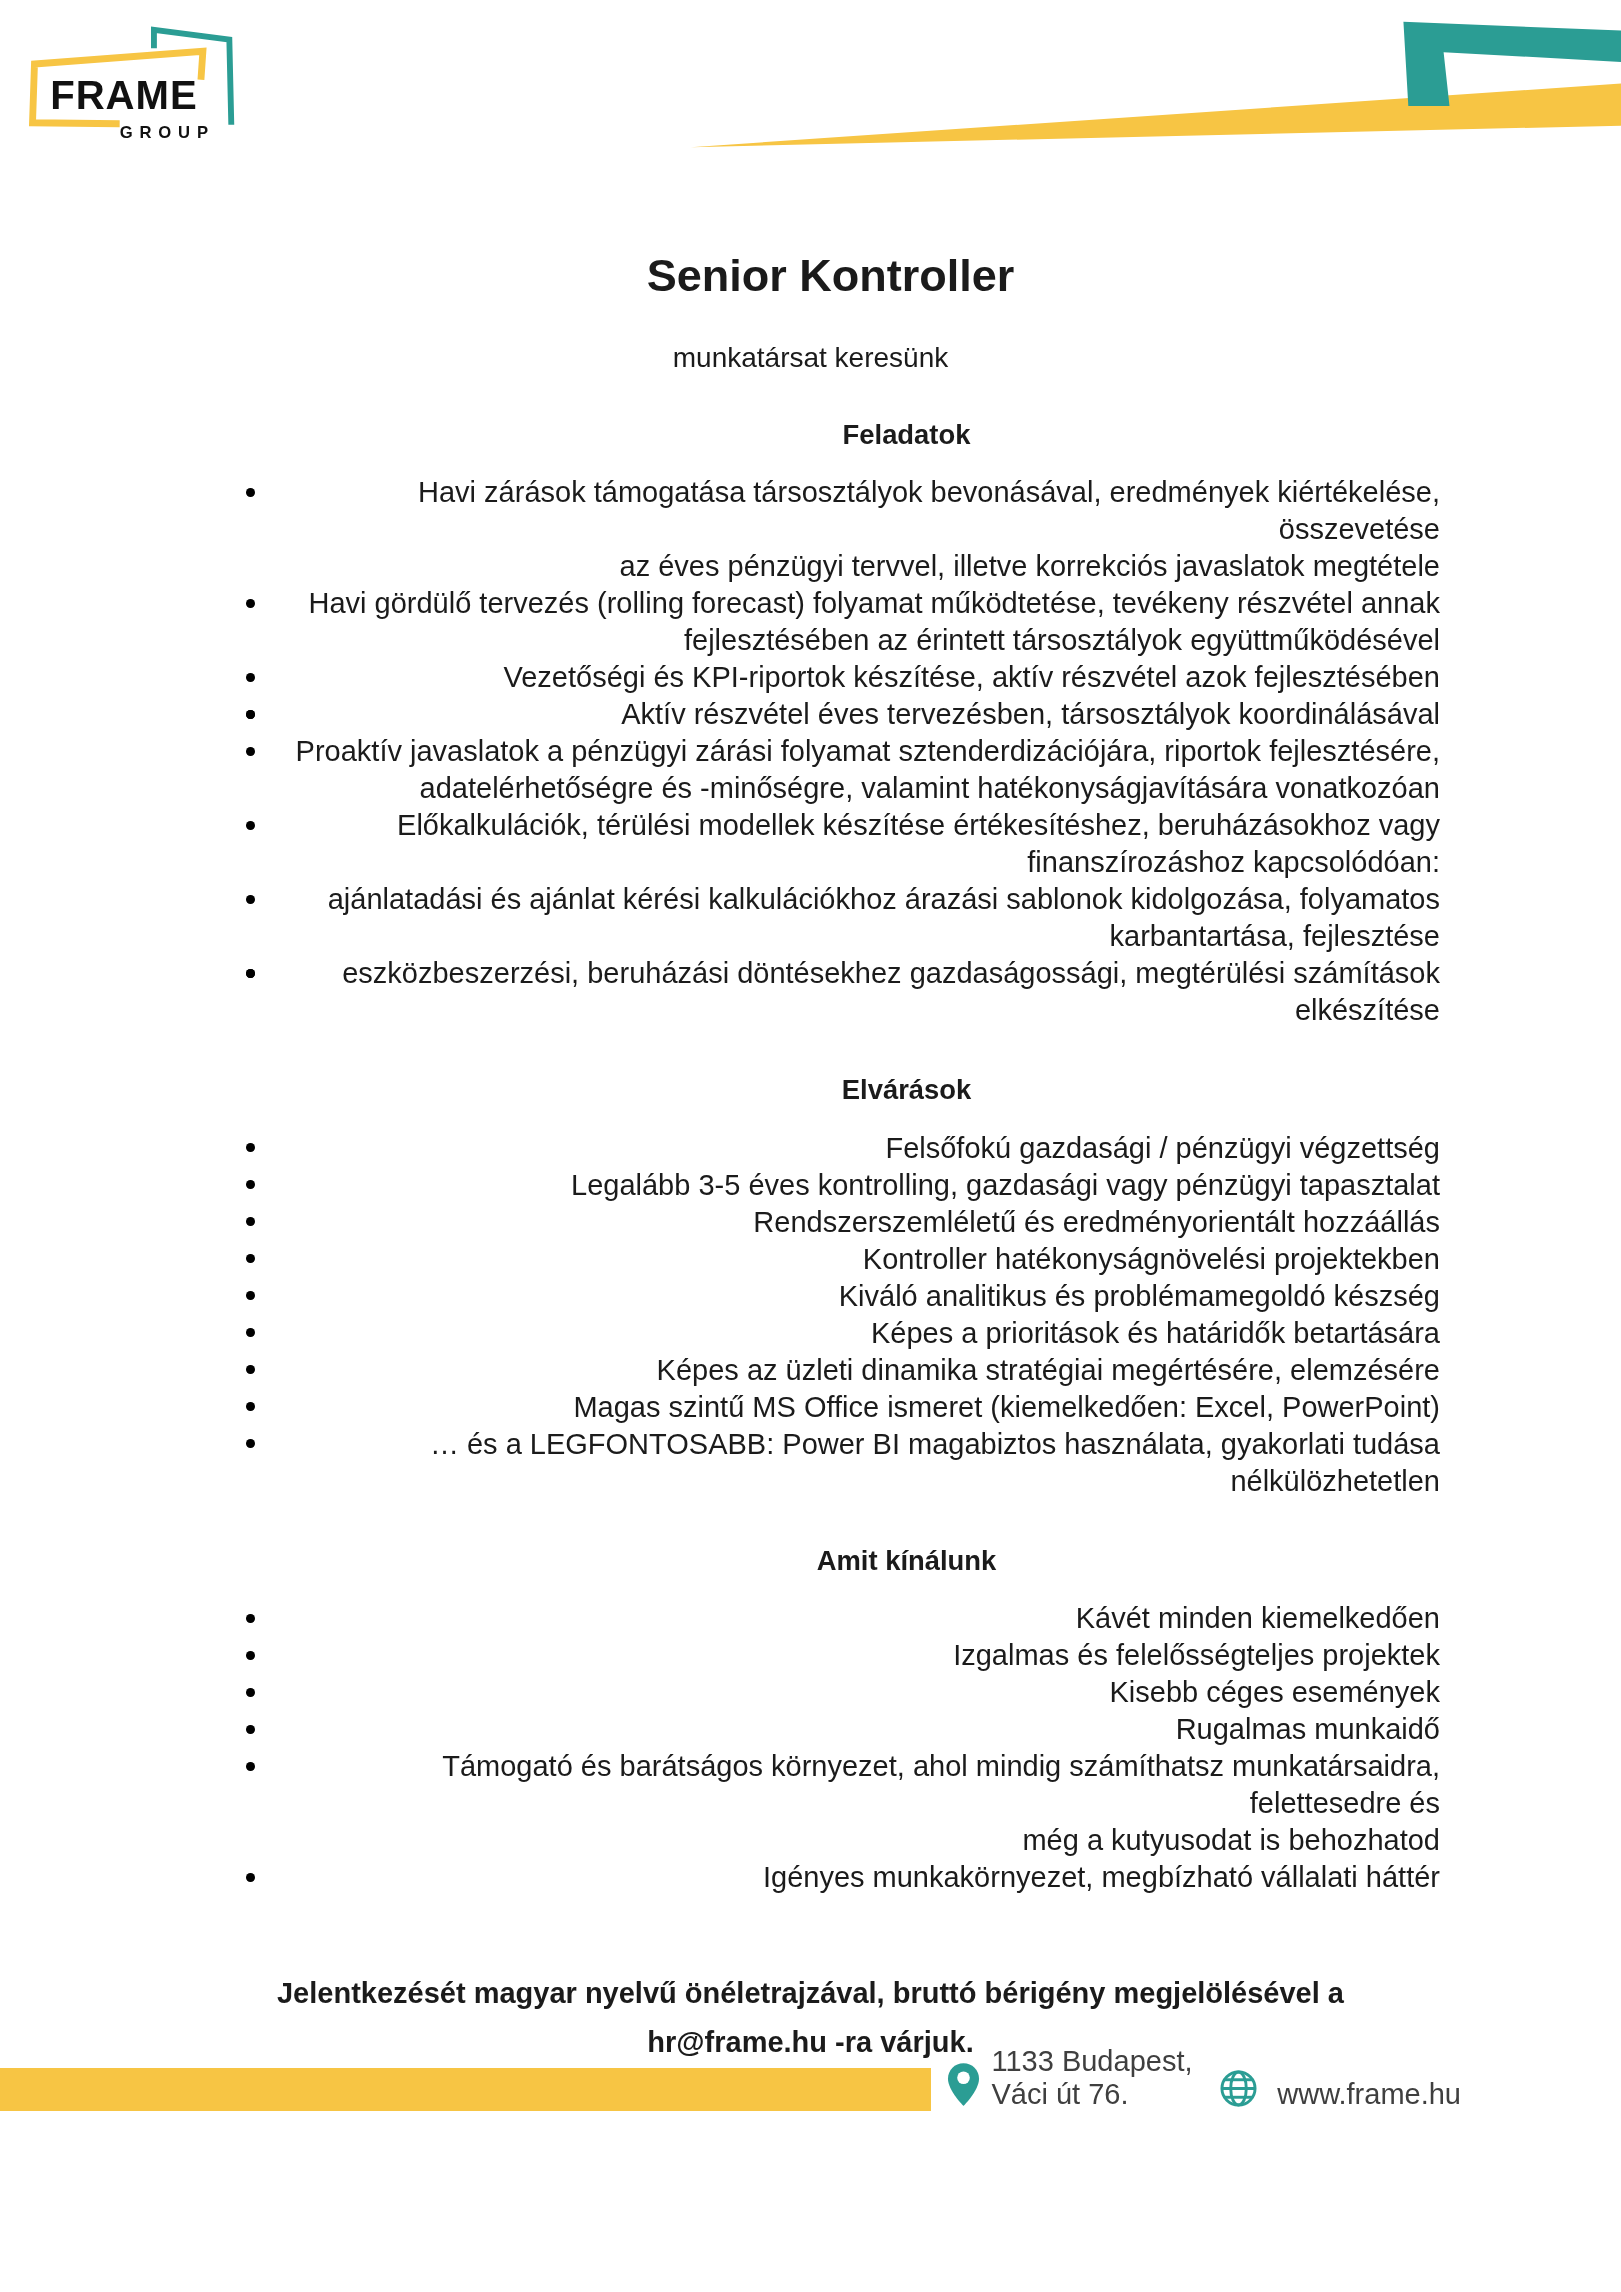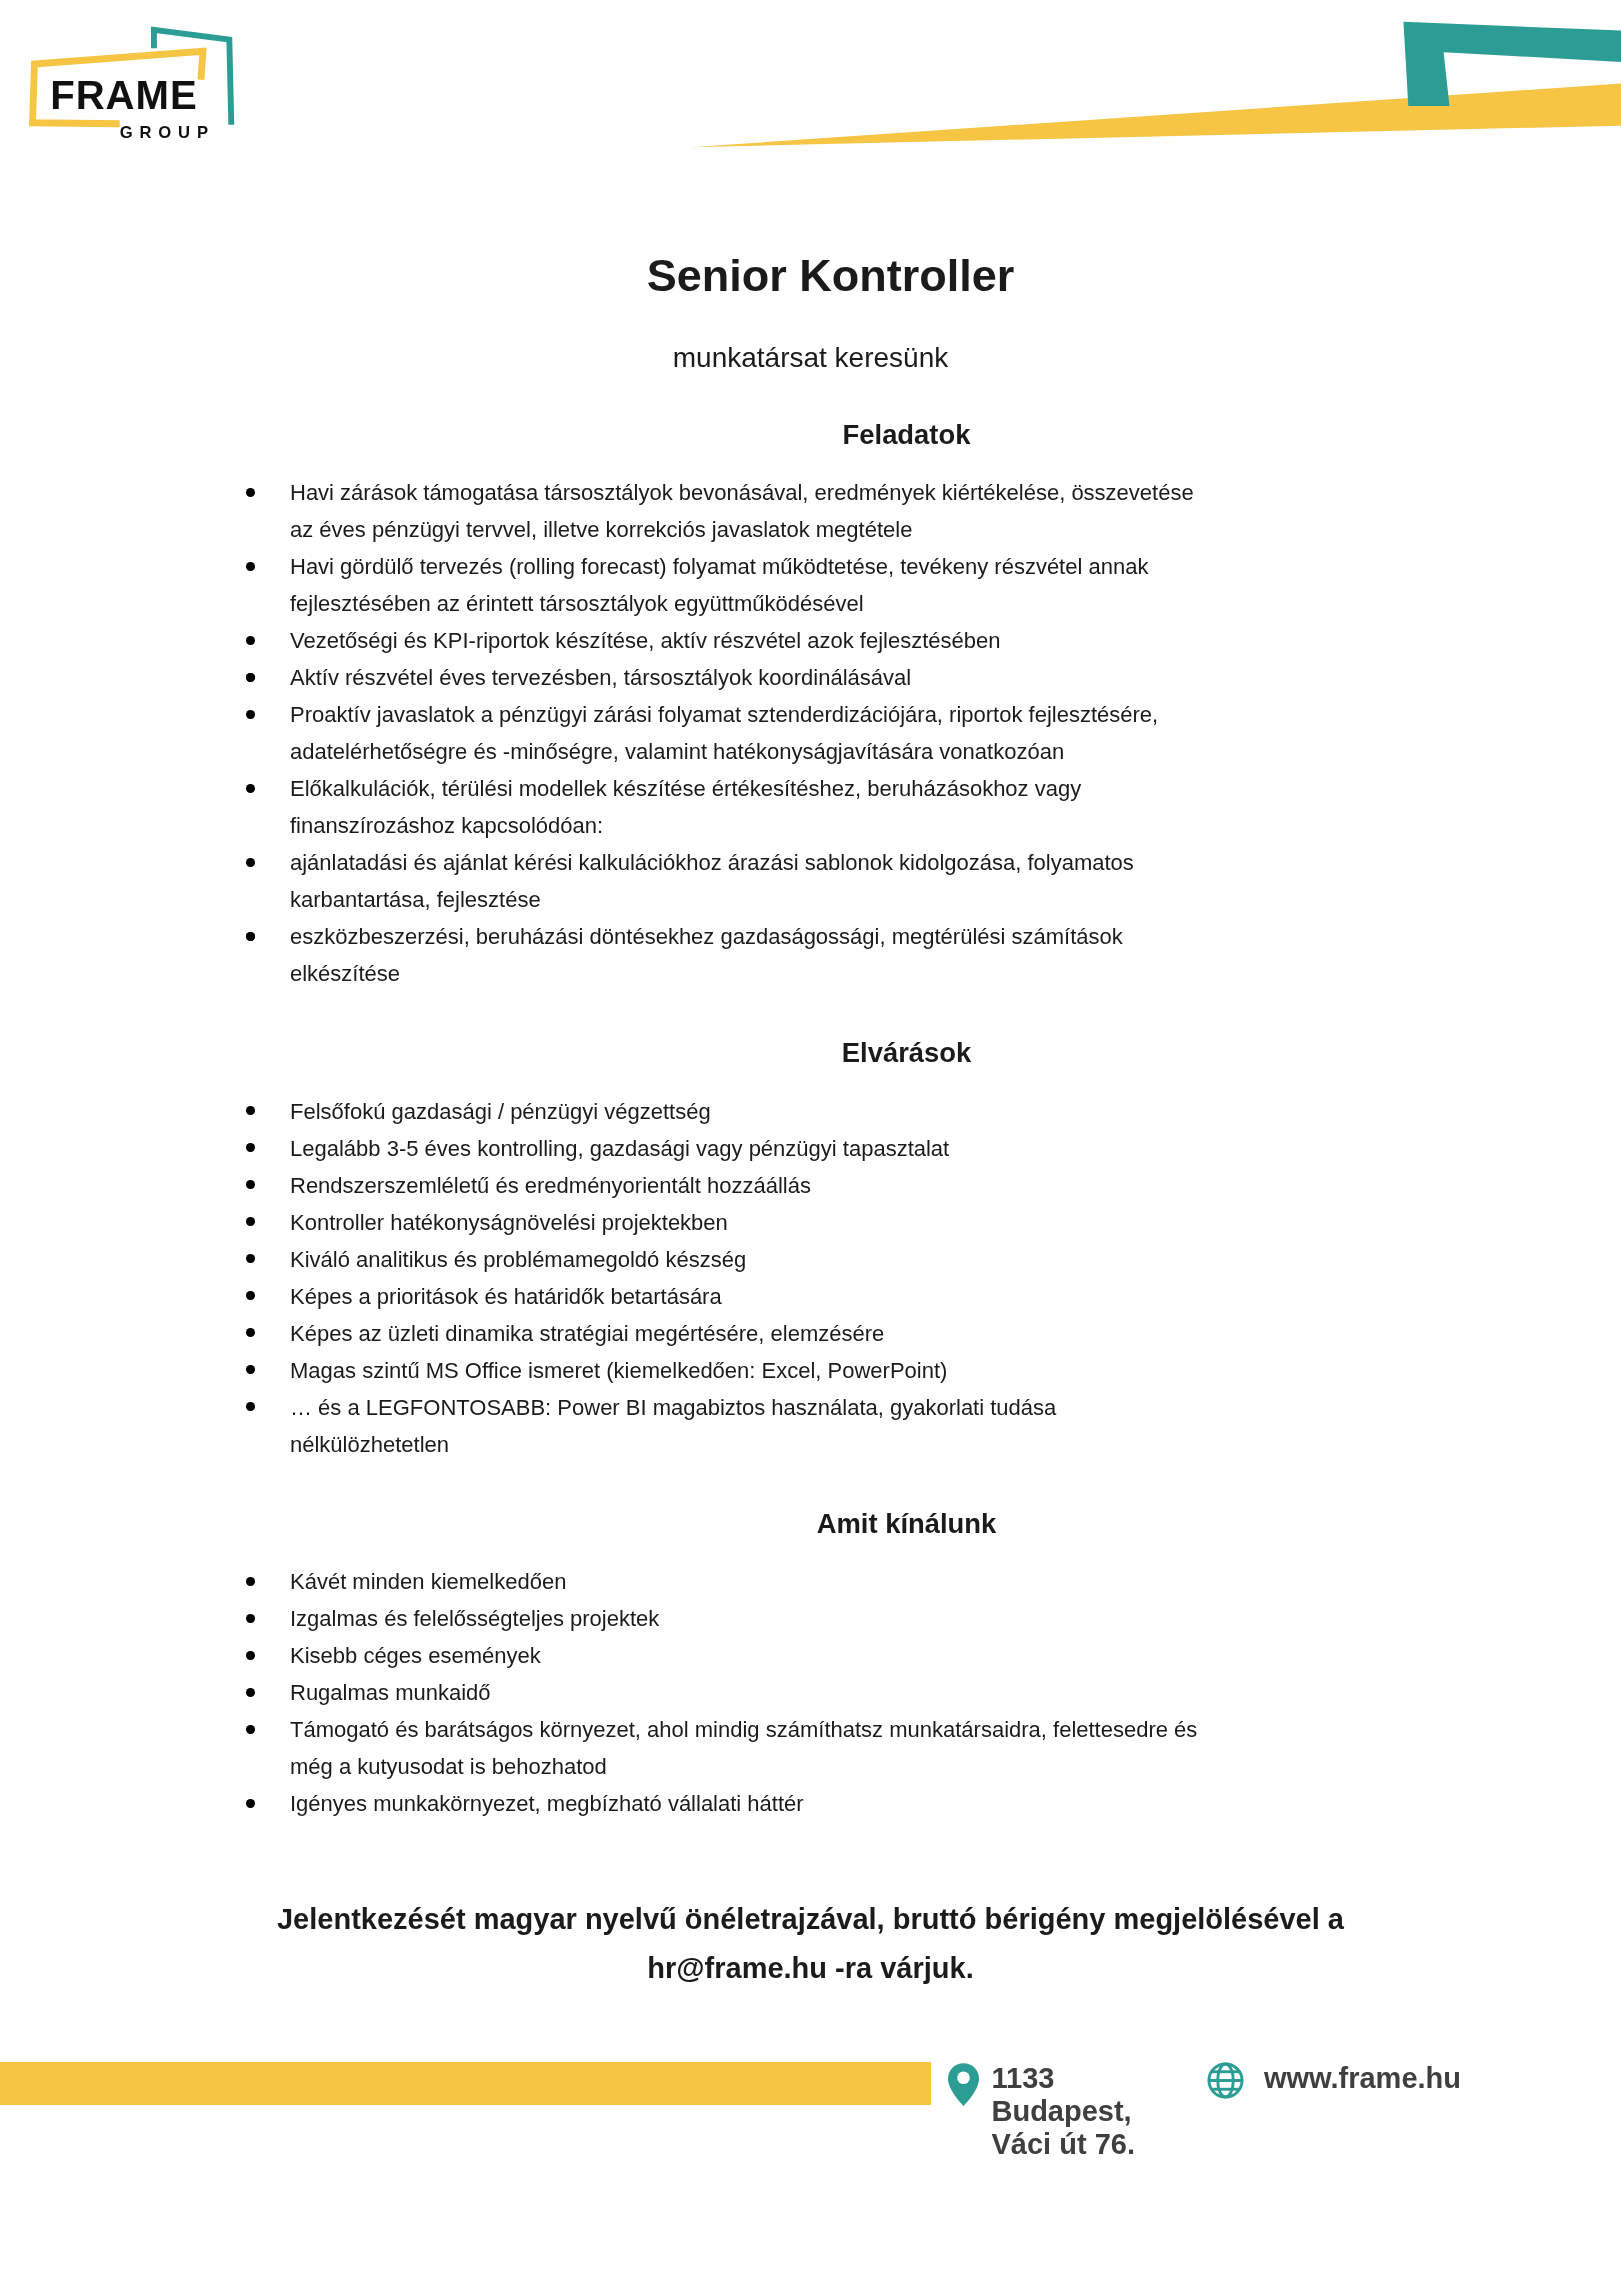--- a/index.html
+++ b/index.html
@@ -23,37 +23,38 @@
   
   .doc{position:absolute;inset:0;padding-top:250px;}
   .doc-title{font-size:45px;font-weight:700;text-align:center;line-height:1.15;padding-left:40px;}
   .doc-subtitle{font-size:28px;text-align:center;margin-top:40px;}
   .section-title{font-size:27.4px;font-weight:700;margin:45px 0 0 192px;text-align:center;}
   ul.bullets{list-style:none;margin-top:23.5px;}
   ul.bullets li{
     position:relative;
     margin-left:290px;
     margin-right:181px;
-    font-size:22px;
+    font-size:29px;
     line-height:37px;
+    text-align:right;
   }
   ul.bullets li .dot{
     position:absolute;left:-44px;top:13.7px;
     width:8.8px;height:8.8px;border-radius:50%;background:#000;
   }
   ul.bullets li .li-text{white-space:pre-wrap;}
   .closing{
     margin-top:73px;
     text-align:center;
     font-weight:700;
     font-size:29px;
     line-height:49px;
   }
   
-  .footer{position:absolute;left:0;top:2062px;width:1461px;height:49px;display:flex;align-items:flex-start;font-weight:bold;}
+  .footer{position:absolute;left:0;top:2062px;width:1461px;height:49px;display:flex;align-items:flex-end;}
   .footer-bar{width:931px;height:43px;background:var(--yellow);flex:0 0 auto;}
   .footer .pin{margin-left:15.7px;flex:0 0 auto;}
   .footer .addr{margin-left:11.8px;font-size:29px;color:var(--footer_text);}
   .footer .globe{margin-left:21.6px;flex:0 0 auto;}
   .footer .site{margin-left:20px;font-size:29px;color:var(--footer_text);}
 </style>
 </head>
 <body>
 
 <div class="swoosh-wrap">

